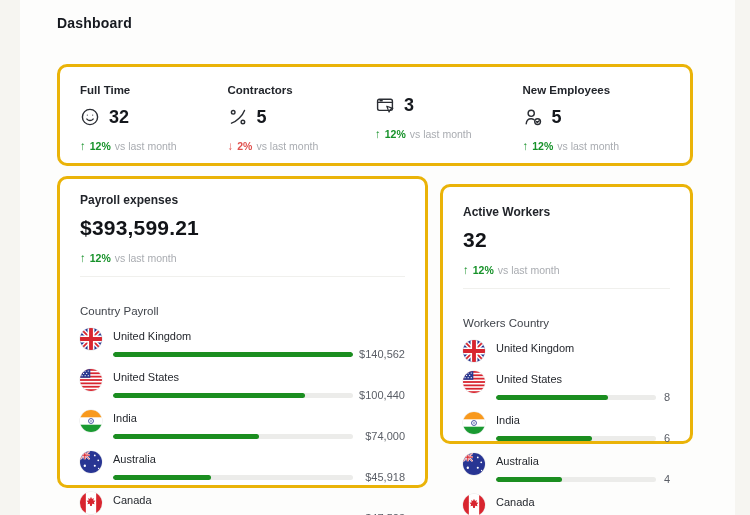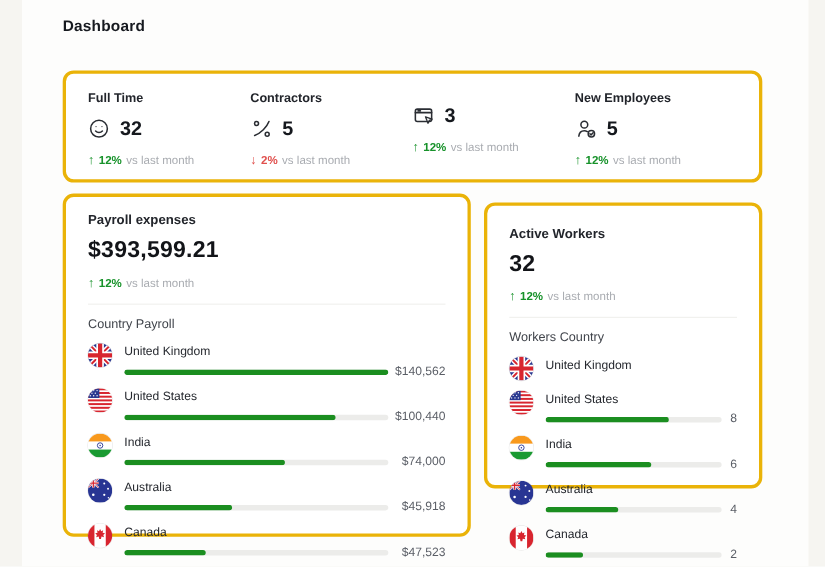--- a/index.html
+++ b/index.html
@@ -24,21 +24,21 @@
   .trend-arrow{font-size:11.5px;font-weight:700}
   .trend.up .trend-arrow,.trend.up .trend-percent{color:#17922a;font-weight:700}
   .trend.down .trend-arrow,.trend.down .trend-percent{color:#e0504d;font-weight:700}
   .trend-suffix{color:#a9acb1}
 
   .payroll-card{left:37px;top:176px;width:371px;height:312px;padding:14px 20px}
   .workers-card{left:420px;top:184px;width:253px;height:260px;padding:18px 20px}
   .card-title{font-size:12px;font-weight:700;color:#22252b}
   .card-big-value{font-size:21px;font-weight:700;color:#121418;margin-top:9px;letter-spacing:.2px}
   .divider{border-top:1px solid #f0f0ed;margin-top:12px}
-  .list-title{font-size:11.5px;color:#40444b;margin-top:12px;font-weight:400}
+  .list-title{font-size:11.5px;color:#40444b;margin-top:28px;font-weight:400}
   .rows{margin-top:11px}
 
   .country-row{display:flex;gap:11px;margin-bottom:9px;align-items:flex-start}
   .flag{width:22px;height:22px;border-radius:50%;overflow:hidden;flex:0 0 22px;box-shadow:0 0 0 .5px rgba(0,0,0,.10)}
   .flag svg{display:block}
   .country-main{flex:1;min-width:0}
   .country-name{font-size:11px;color:#25282e;font-weight:500;margin:2px 0 7px;line-height:12px}
   .bar-row{display:flex;align-items:center;}
   .bar-track{flex:1;height:5px;background:#ececea;border-radius:3px;overflow:hidden}
   .bar-fill{height:100%;background:#1b8e20;border-radius:3px}

